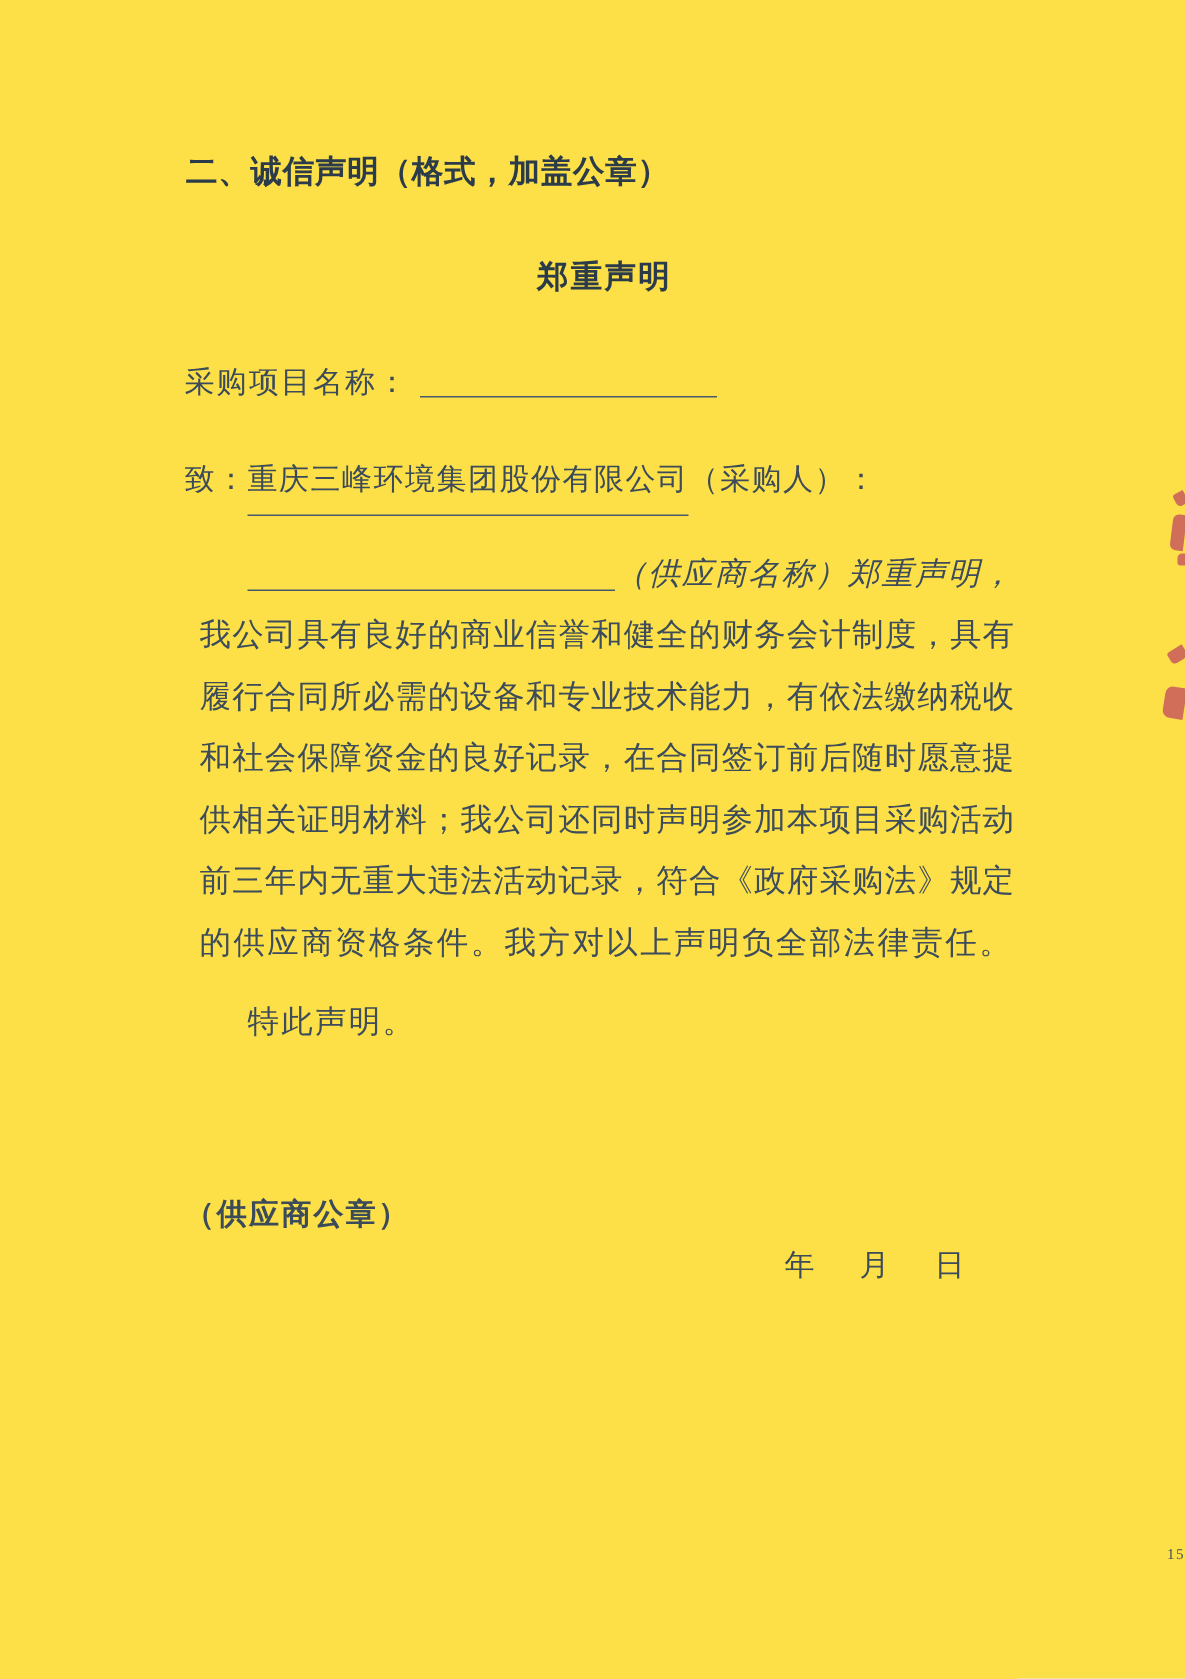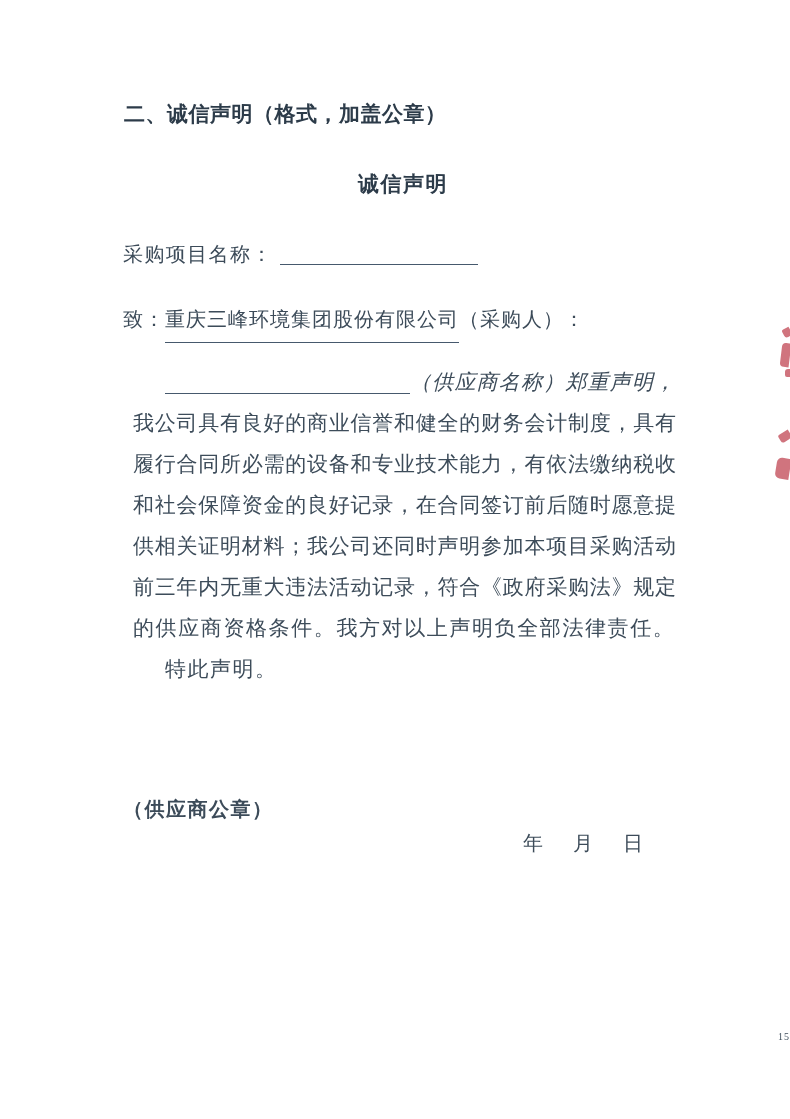--- a/index.html
+++ b/index.html
@@ -1,21 +1,21 @@
 <!DOCTYPE html>
 <html><head>
 <meta charset="utf-8">
 <style>
   html, body { margin: 0; padding: 0; background: #e9e9e9; }
   .page {
     position: relative;
     width: 790px;
     height: 1119px;
     margin: 0 auto;
-    background: #ffffff;
+    background: #fde047;
     font-family: "Liberation Serif", serif;
     color: #3c4b59;
     overflow: hidden;
   }
 
   .section-heading {
     position: absolute;
     left: 124px;
     top: 100px;
     font-family: "Liberation Sans", sans-serif;
@@ -89,20 +89,21 @@
     margin-left: 10px;
   }
   .body-line.last {
     text-align-last: left;
     letter-spacing: 1.6px;
   }
   .closing-line {
     height: 41px;
     padding-left: 42px;
     letter-spacing: 1.5px;
+    margin-top: 12px;
   }
 
   .seal-note {
     position: absolute;
     left: 123px;
     top: 796px;
     font-size: 20px;
     letter-spacing: 1.5px;
     font-weight: bold;
   }
@@ -135,21 +136,21 @@
   .frag-b1 { left: 779px; top: 432px; width: 12px; height: 9px; border-radius: 2px 0 4px 3px; transform: rotate(-32deg); }
   .frag-b2 { left: 776px; top: 458px; width: 14px; height: 21px; border-radius: 5px 2px 0 5px; transform: rotate(9deg); }
 </style>
 </head>
 <body>
 
 <div class="page">
 
   <div class="section-heading">二、诚信声明（格式，加盖公章）</div>
 
-  <div class="doc-title">诚信声明</div>
+  <div class="doc-title">郑重声明</div>
 
   <div class="field-line">
     <span>采购项目名称：</span><span class="blank project-blank"></span>
   </div>
 
   <div class="addressee">
     <span>致：</span><span class="company-underlined">重庆三峰环境集团股份有限公司</span><span>（采购人）：</span>
   </div>
 
   <div class="body-block">

